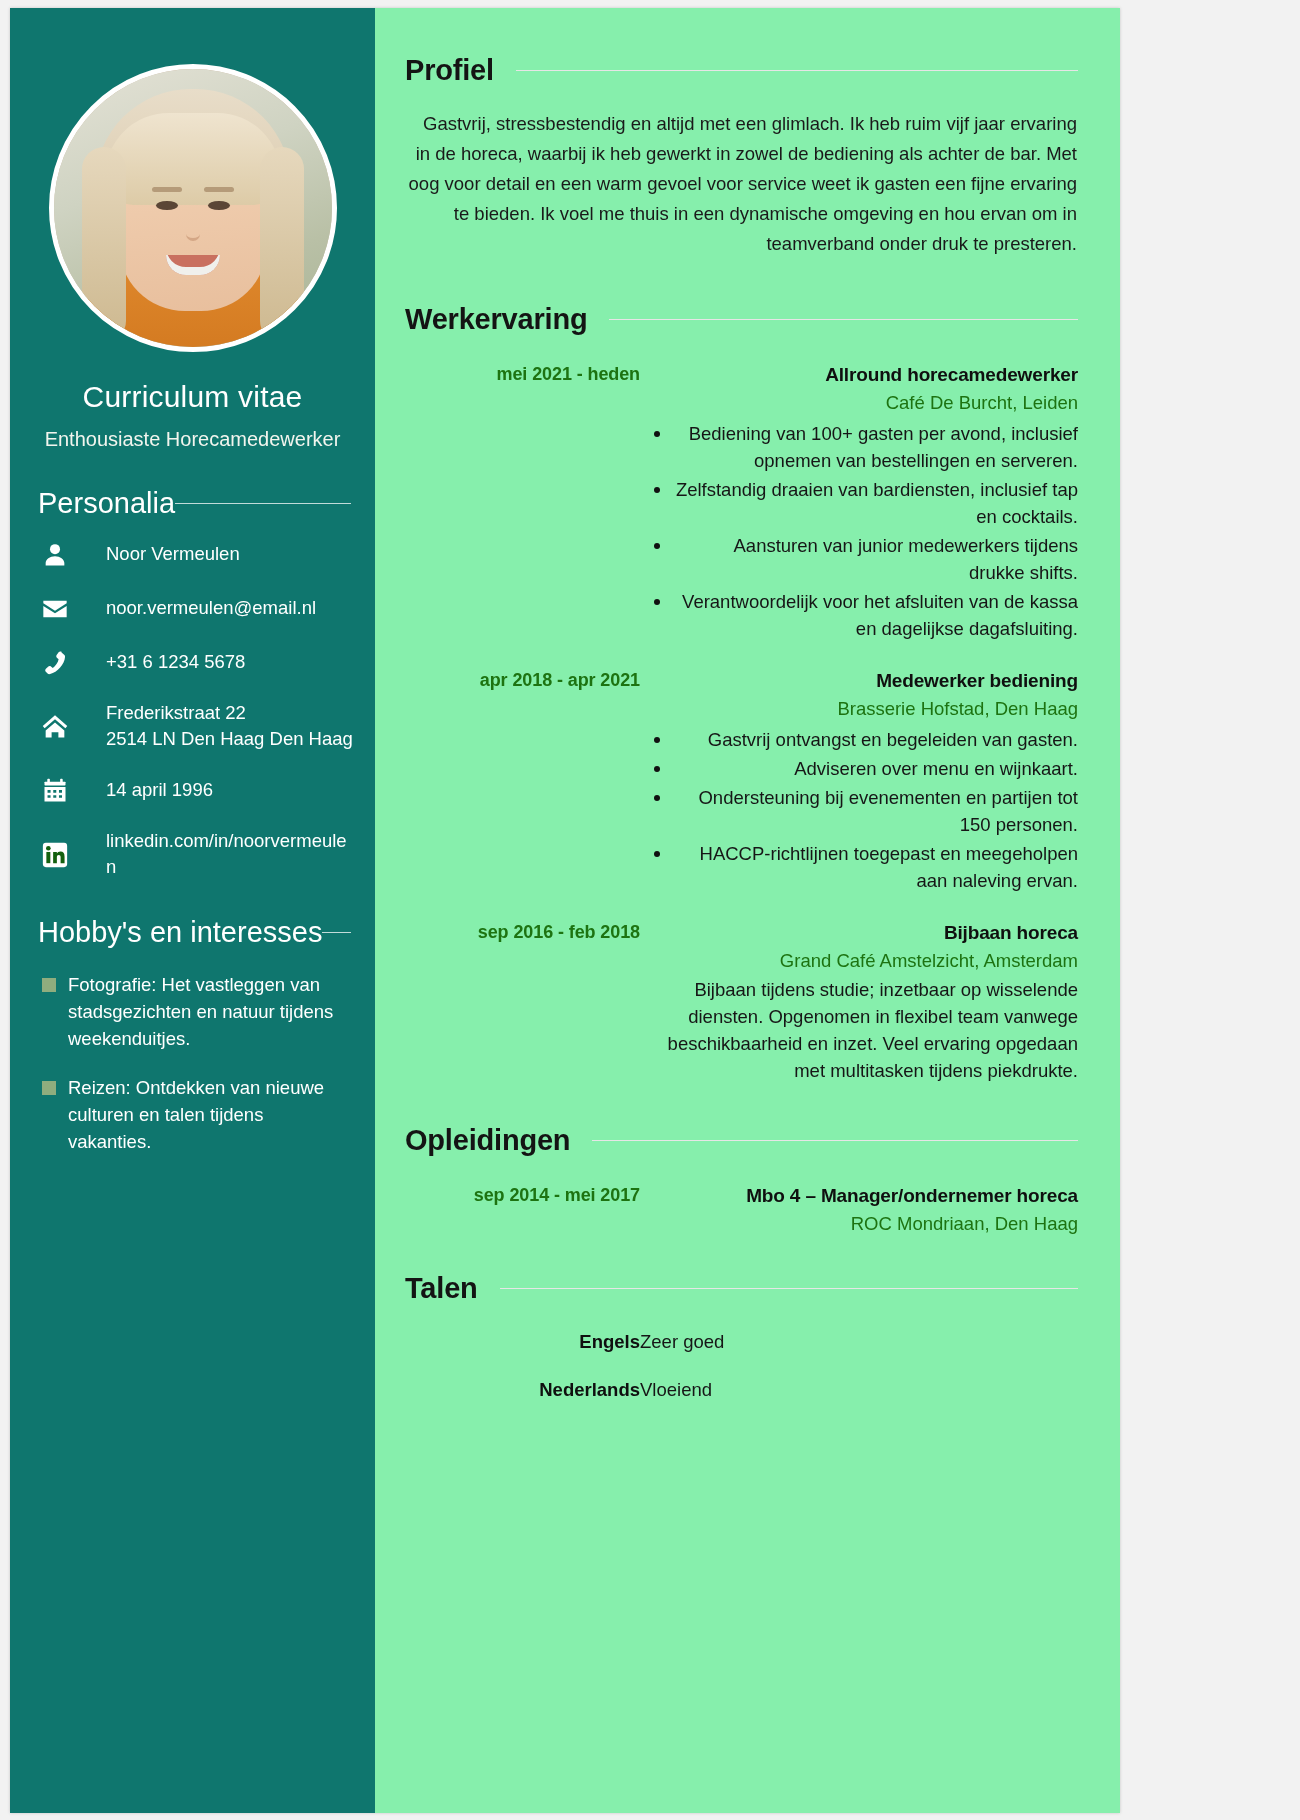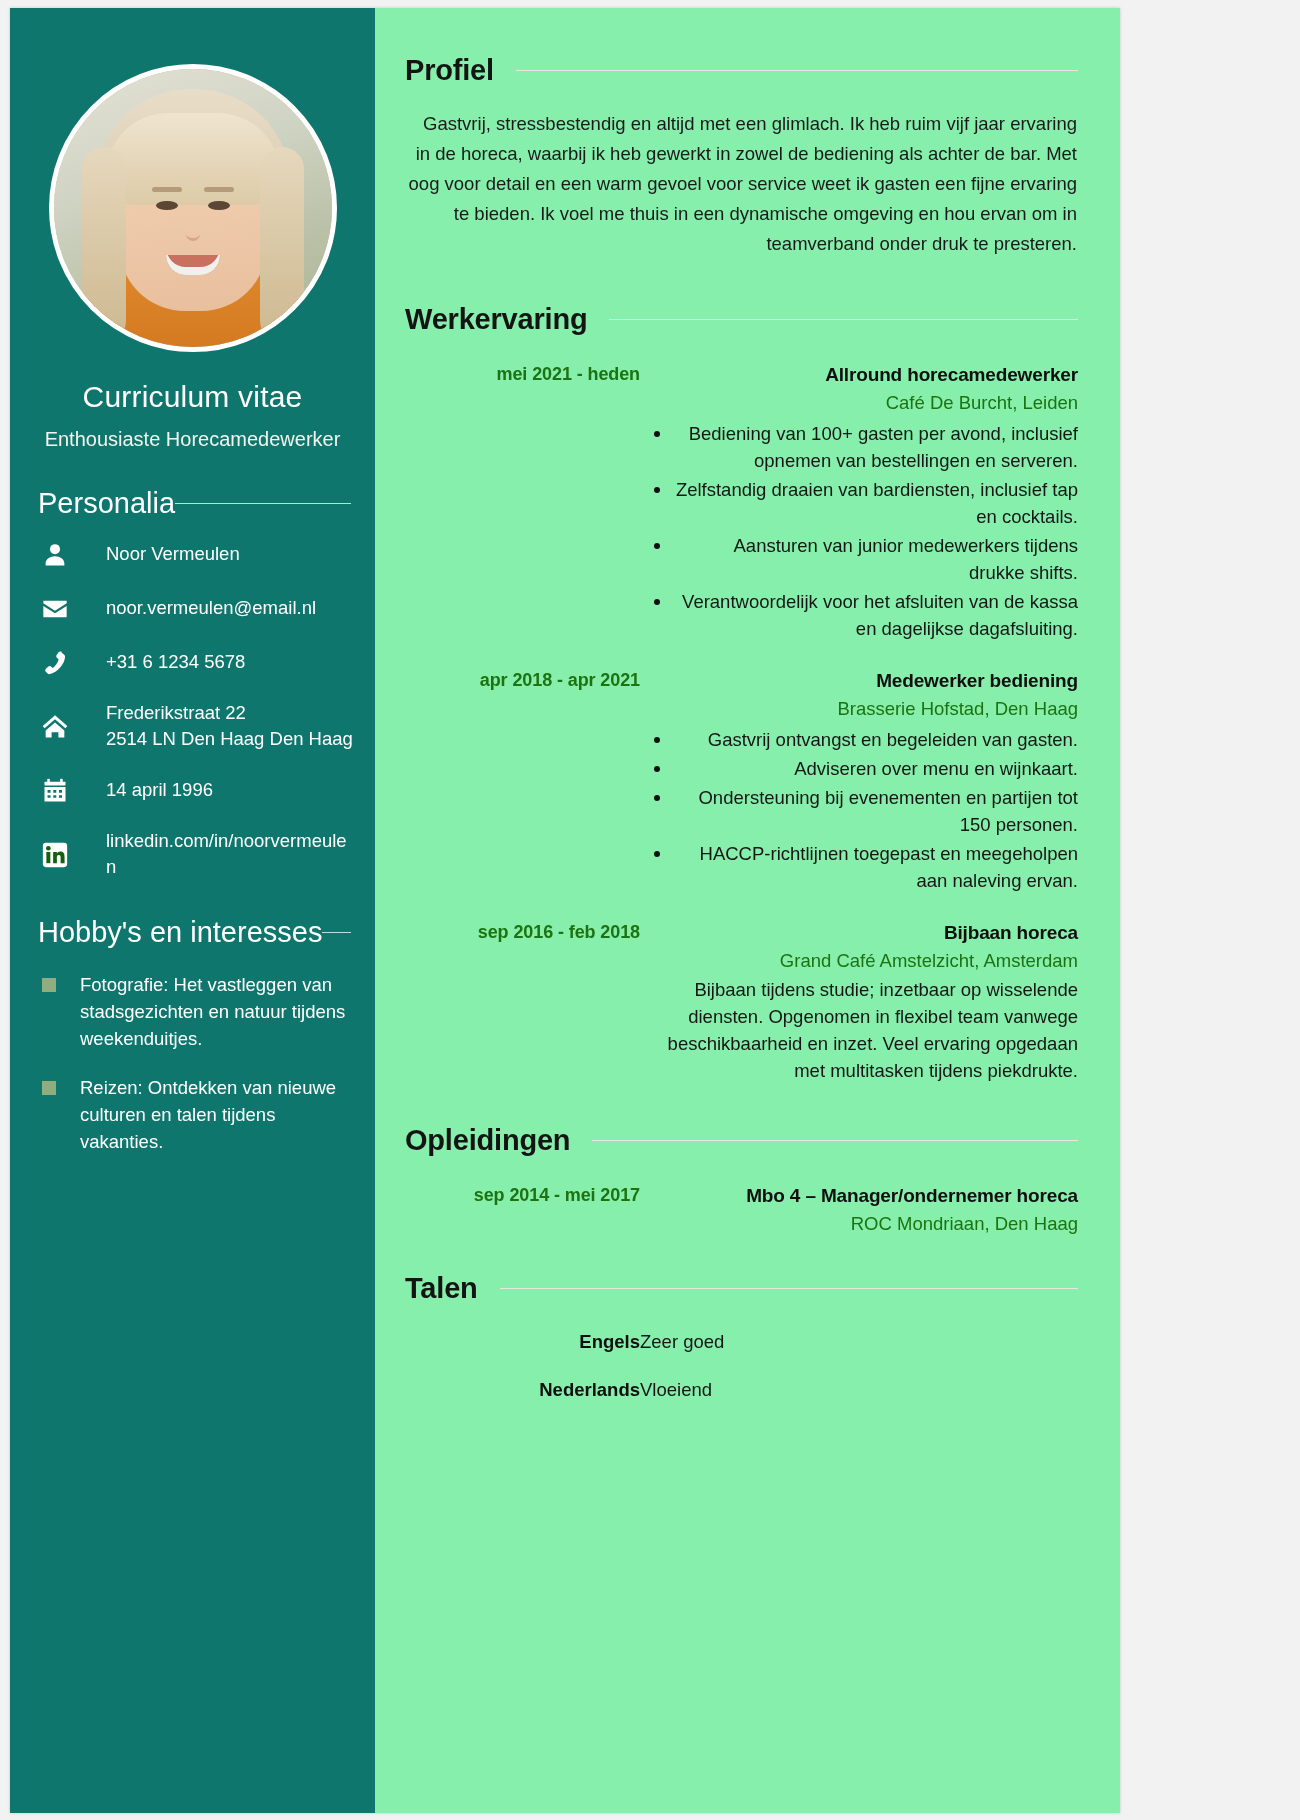--- a/index.html
+++ b/index.html
@@ -122,21 +122,21 @@
   }
   .contact-row .ci svg { width: 28px; height: 28px; fill: #ffffff; display:block; }
   .contact-row .ctext {
     font-size: 18.5px; line-height: 26px; color: #ffffff; font-weight: 400;
     word-break: break-word;
   }
   .contact-row .ctext span { display: block; }
 
   .hobby-list { margin: 22px 0 0 0; padding: 0 26px 0 32px; }
   .hobby-item {
-    display: flex; align-items: flex-start; gap: 24px;
+    display: flex; align-items: flex-start; gap: 12px;
     margin-bottom: 22px;
   }
   .hobby-bullet {
     flex: 0 0 14px; width: 14px; height: 14px; margin-top: 7px;
     background: #8fad7e;
   }
   .hobby-text { font-size: 18.5px; line-height: 27px; color: #ffffff; }
 
   
   .main {

